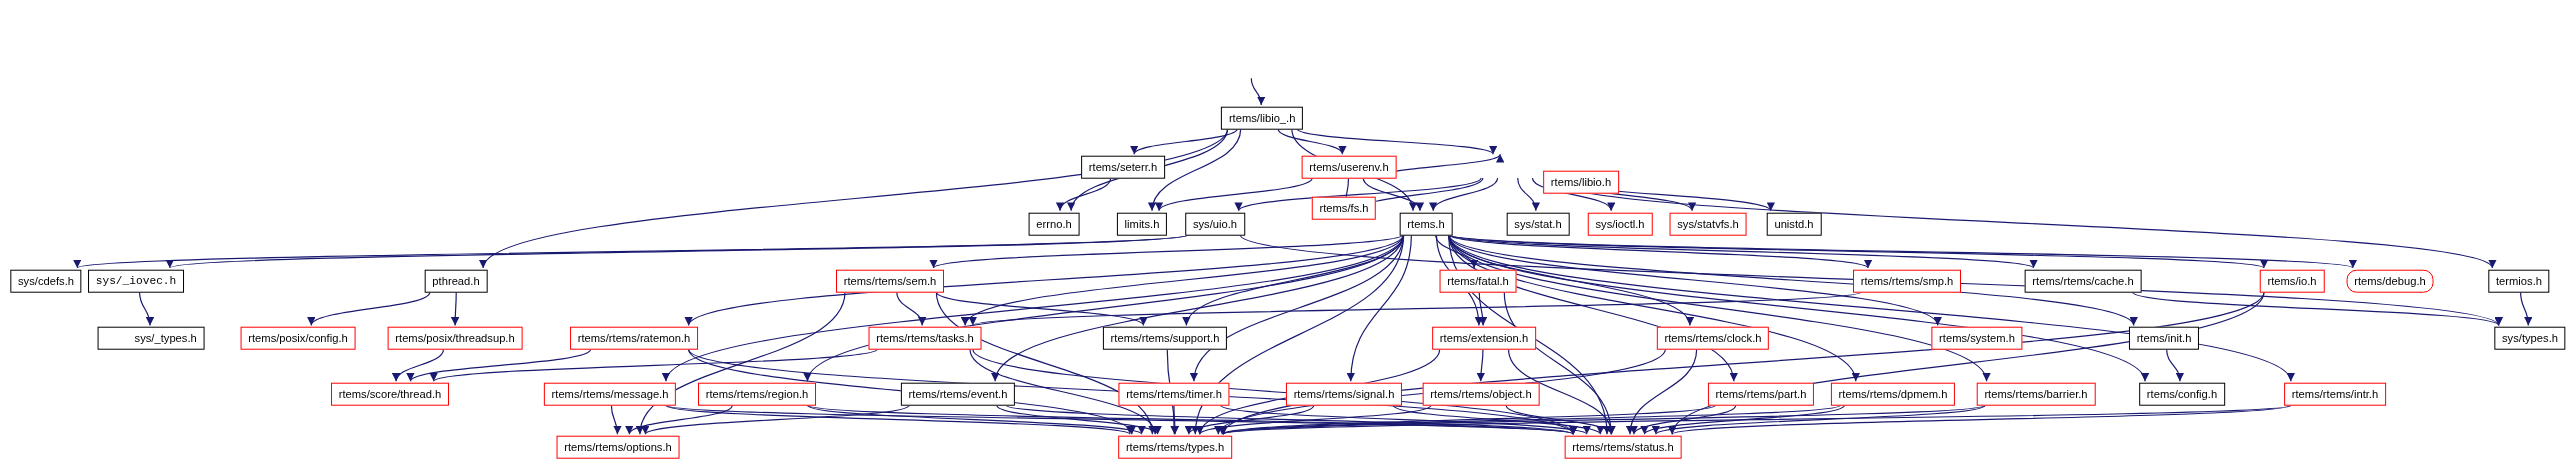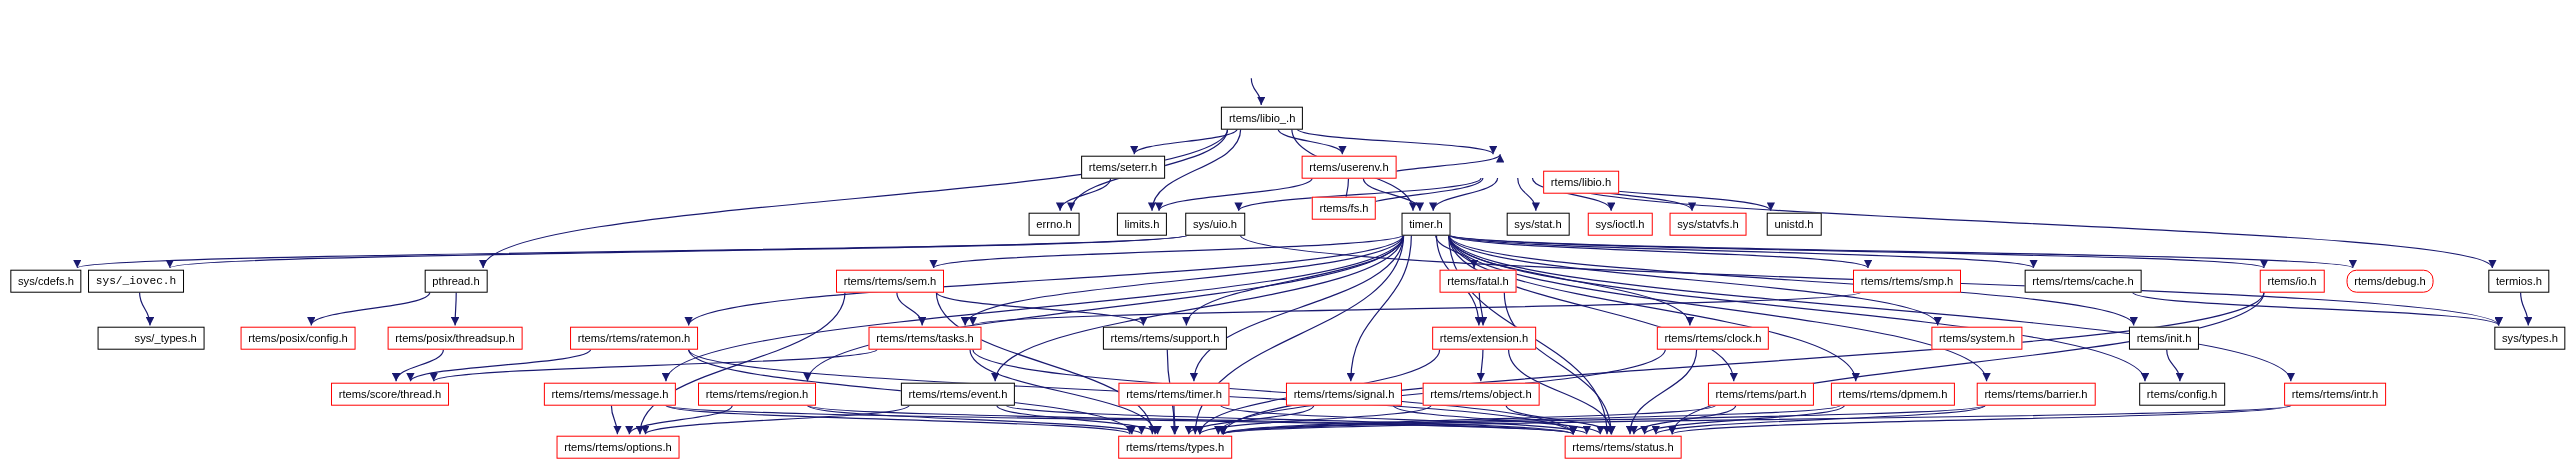--- a/index.html
+++ b/index.html
@@ -160,21 +160,21 @@
       <path d="M 3075.04 544 C 3075.04 563.5, 2244.36 563.5, 2244.36 583" class="edge" marker-end="url(#arrow)"></path>
     </svg>
     <div class="node" style="left: 1262px; top: 118px; padding-left: 7px;">rtems/libio_.h</div>
     <div class="node" style="left: 1123px; top: 167px;">rtems/seterr.h</div>
     <div class="node truncated" style="left: 1349px; top: 167px;">rtems/userenv.h</div>
     <div class="node truncated" style="left: 1581px; top: 167px; margin-top: 15px;">rtems/libio.h</div>
     <div class="node" style="left: 1054px; top: 224px;">errno.h</div>
     <div class="node" style="left: 1142px; top: 224px;">limits.h</div>
     <div class="node" style="left: 1215px; top: 224px;">sys/uio.h</div>
     <div class="node truncated" style="left: 1344px; top: 208px;">rtems/fs.h</div>
-    <div class="node" style="left: 1426px; top: 224px;">timer.h</div>
+    <div class="node" style="left: 1426px; top: 224px;">rtems.h</div>
     <div class="node" style="left: 1538px; top: 224px;">sys/stat.h</div>
     <div class="node truncated" style="left: 1620px; top: 224px;">sys/ioctl.h</div>
     <div class="node truncated" style="left: 1708px; top: 224px;">sys/statvfs.h</div>
     <div class="node" style="left: 1794px; top: 224px;">unistd.h</div>
     <div class="node" style="left: 46px; top: 281px;">sys/cdefs.h</div>
     <div class="node" style="left: 136px; top: 281px; font-family: Liberation Mono, monospace;">sys/_iovec.h</div>
     <div class="node" style="left: 456px; top: 281px;">pthread.h</div>
     <div class="node truncated" style="left: 890px; top: 281px;">rtems/rtems/sem.h</div>
     <div class="node truncated" style="left: 1478px; top: 281px;">rtems/fatal.h</div>
     <div class="node truncated" style="left: 1907px; top: 281px;">rtems/rtems/smp.h</div>

